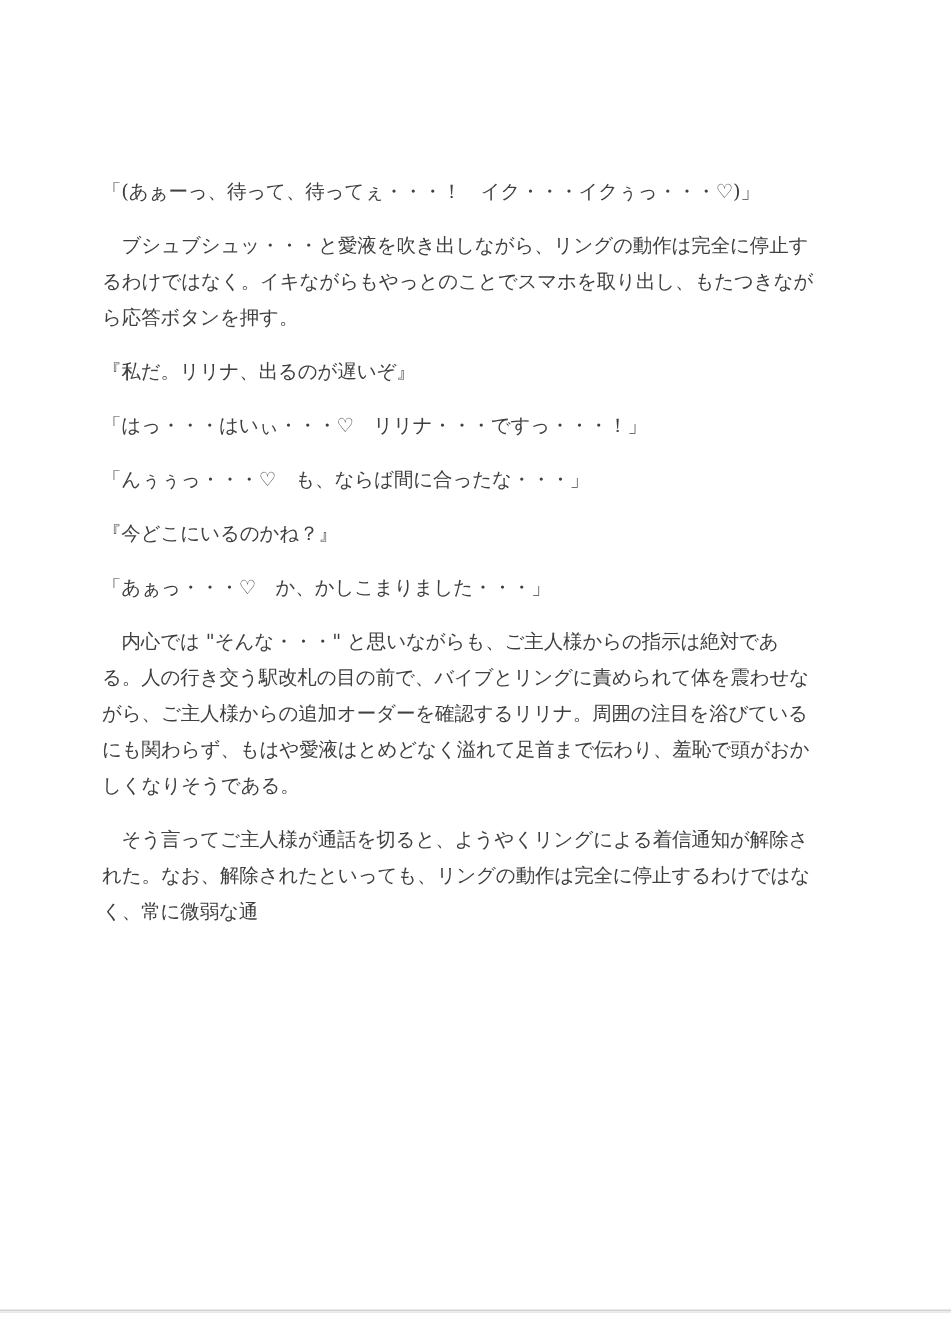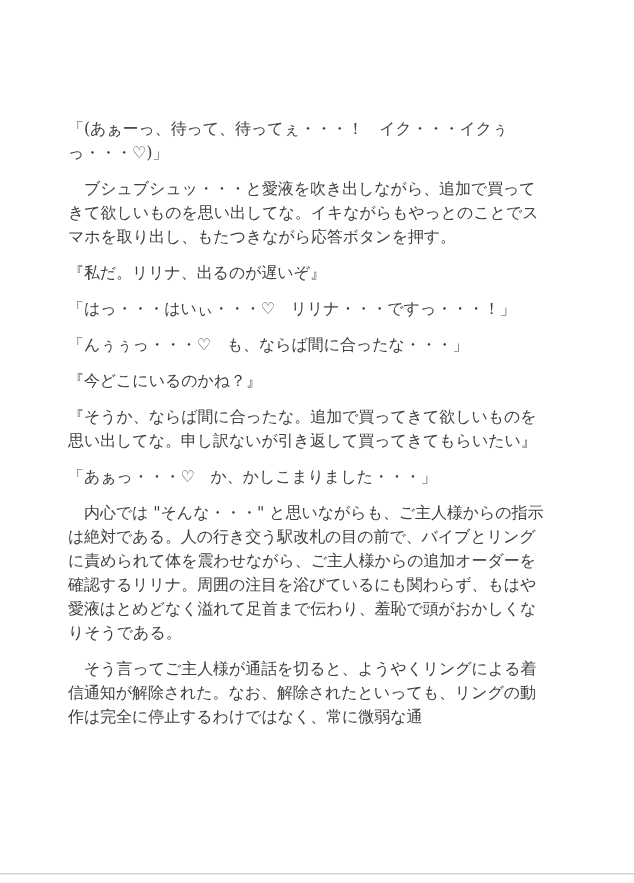--- a/index.html
+++ b/index.html
@@ -16,21 +16,21 @@
     font-family: "DejaVu Serif", "Liberation Serif", serif;
   }
   .page-content {
     position: absolute;
     left: 68px;
     top: 117px;
     width: 476px;
   }
   .page-content p {
     margin: 0 0 12px 0;
-    font-size: 16px;
+    font-size: 13px;
     line-height: 24px;
     letter-spacing: -0.1px;
     color: #3f3f3f;
     text-align: left;
     word-break: break-all;
   }
   .page-content p.narration {
     text-indent: 1em;
   }
   .page-divider {
@@ -42,24 +42,23 @@
     background: #d2d2d2;
     border-bottom: 1px solid #ececec;
   }
 </style>
 </head>
 <body>
 
 <div class="page">
   <div class="page-content">
     <p class="dialogue">「(あぁーっ、待って、待ってぇ・・・！　イク・・・イクぅっ・・・♡)」</p>
-    <p class="narration">ブシュブシュッ・・・と愛液を吹き出しながら、追加で買ってきて欲しいものを思い出してな。イキながらもやっとのことでスマホを取り出し、もたつきながら応答ボタンを押す。</p>
+    <p class="narration">ブシュブシュッ・・・と愛液を吹き出しながら、リングの動作は完全に停止するわけではなく。イキながらもやっとのことでスマホを取り出し、もたつきながら応答ボタンを押す。</p>
     <p class="dialogue">『私だ。リリナ、出るのが遅いぞ』</p>
     <p class="dialogue">「はっ・・・はいぃ・・・♡　リリナ・・・ですっ・・・！」</p>
     <p class="dialogue">「んぅぅっ・・・♡　も、ならば間に合ったな・・・」</p>
     <p class="dialogue">『今どこにいるのかね？』</p>
-    <p class="dialogue">『そうか、ならば間に合ったな。追加で買ってきて欲しいものを思い出してな。申し訳ないが引き返して買ってきてもらいたい』</p>
     <p class="dialogue">「あぁっ・・・♡　か、かしこまりました・・・」</p>
     <p class="narration">内心では "そんな・・・" と思いながらも、ご主人様からの指示は絶対である。人の行き交う駅改札の目の前で、バイブとリングに責められて体を震わせながら、ご主人様からの追加オーダーを確認するリリナ。周囲の注目を浴びているにも関わらず、もはや愛液はとめどなく溢れて足首まで伝わり、羞恥で頭がおかしくなりそうである。</p>
     <p class="narration">そう言ってご主人様が通話を切ると、ようやくリングによる着信通知が解除された。なお、解除されたといっても、リングの動作は完全に停止するわけではなく、常に微弱な通</p>
   </div>
   <div class="page-divider"></div>
 </div>
 
 </body></html>

